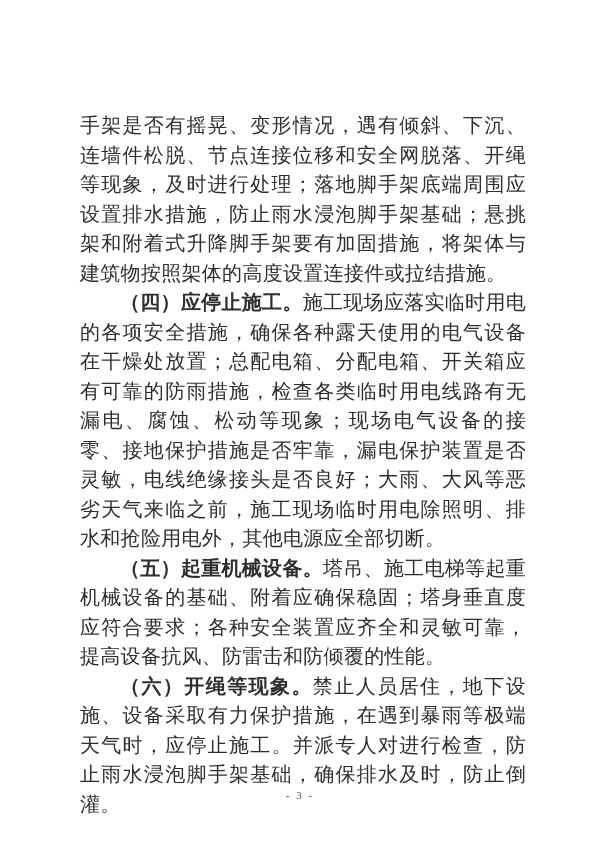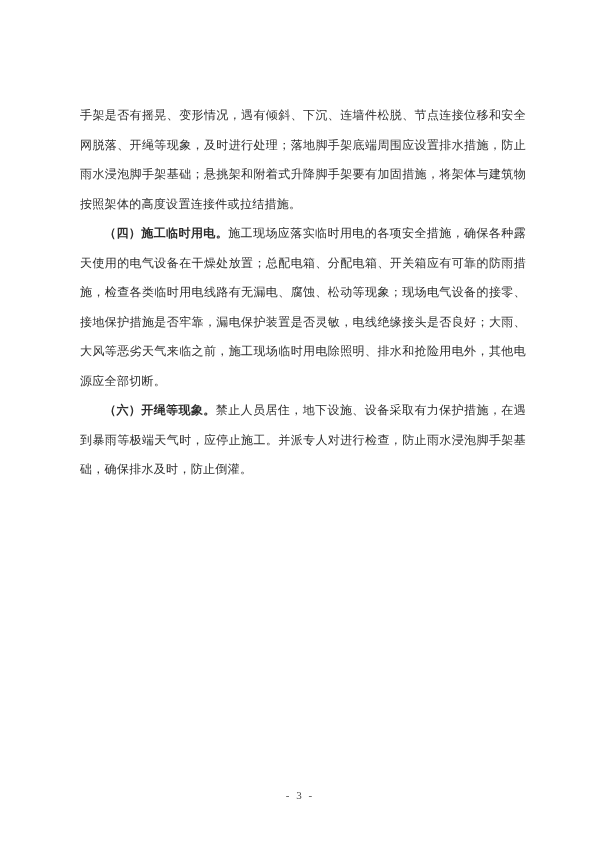--- a/index.html
+++ b/index.html
@@ -13,23 +13,23 @@
     height: 848px;
     background: #ffffff;
     box-sizing: border-box;
     font-family: "Liberation Serif", "DejaVu Serif", serif;
     color: #2e2e2e;
     overflow: hidden;
   }
   .content {
     position: absolute;
     left: 80px;
-    top: 101px;
+    top: 111px;
     width: 446px;
-    font-size: 12px;
+    font-size: 20px;
     line-height: 29.5px;
     text-align: justify;
     text-justify: inter-ideograph;
     letter-spacing: 0.3px;
   }
   .content p {
     margin: 0;
     padding: 0;
   }
   .content p.indent {
@@ -52,22 +52,23 @@
 </style>
 </head>
 <body>
 
 <div class="page">
 
   <div class="content">
 
     <p><span>手架是否有摇晃、变形情况，遇有倾斜、下沉、连墙件松脱、节点连接位移和安全网脱落、开绳等现象，及时进行处理；落地脚手架底端周围应设置排水措施，防止雨水浸泡脚手架基础；悬挑架和附着式升降脚手架要有加固措施，将架体与建筑物按照架体的高度设置连接件或拉结措施。</span></p>
 
-    <p class="indent"><span class="heading">（四）施工临时用电。</span><span>施工现场应落实临时用电的各项安全措施，确保各种露天使用的电气设备在干燥处放置；总配电箱、分配电箱、开关箱应有可靠的防雨措施，检查各类临时用电线路有无漏电、腐蚀、松动等现象；现场电气设备的接零、接地保护措施是否牢靠，漏电保护装置是否灵敏，电线绝缘接头是否良好；大雨、大风等恶劣天气来临之前，施工现场临时用电除照明、排水和抢险用电外，其他电源应全部切断。</span></p>
+    <p class="indent"><span class="heading">（四）应停止施工。</span><span>施工现场应落实临时用电的各项安全措施，确保各种露天使用的电气设备在干燥处放置；总配电箱、分配电箱、开关箱应有可靠的防雨措施，检查各类临时用电线路有无漏电、腐蚀、松动等现象；现场电气设备的接零、接地保护措施是否牢靠，漏电保护装置是否灵敏，电线绝缘接头是否良好；大雨、大风等恶劣天气来临之前，施工现场临时用电除照明、排水和抢险用电外，其他电源应全部切断。</span></p>
 
+    <p class="indent"><span class="heading">（五）起重机械设备。</span><span>塔吊、施工电梯等起重机械设备的基础、附着应确保稳固；塔身垂直度应符合要求；各种安全装置应齐全和灵敏可靠，提高设备抗风、防雷击和防倾覆的性能。</span></p>
 
     <p class="indent"><span class="heading">（六）开绳等现象。</span><span>禁止人员居住，地下设施、设备采取有力保护措施，在遇到暴雨等极端天气时，应停止施工。并派专人对进行检查，防止雨水浸泡脚手架基础，确保排水及时，防止倒灌。</span></p>
 
 
   </div>
 
   <div class="footer">- 3 -</div>
 
 </div>
 

